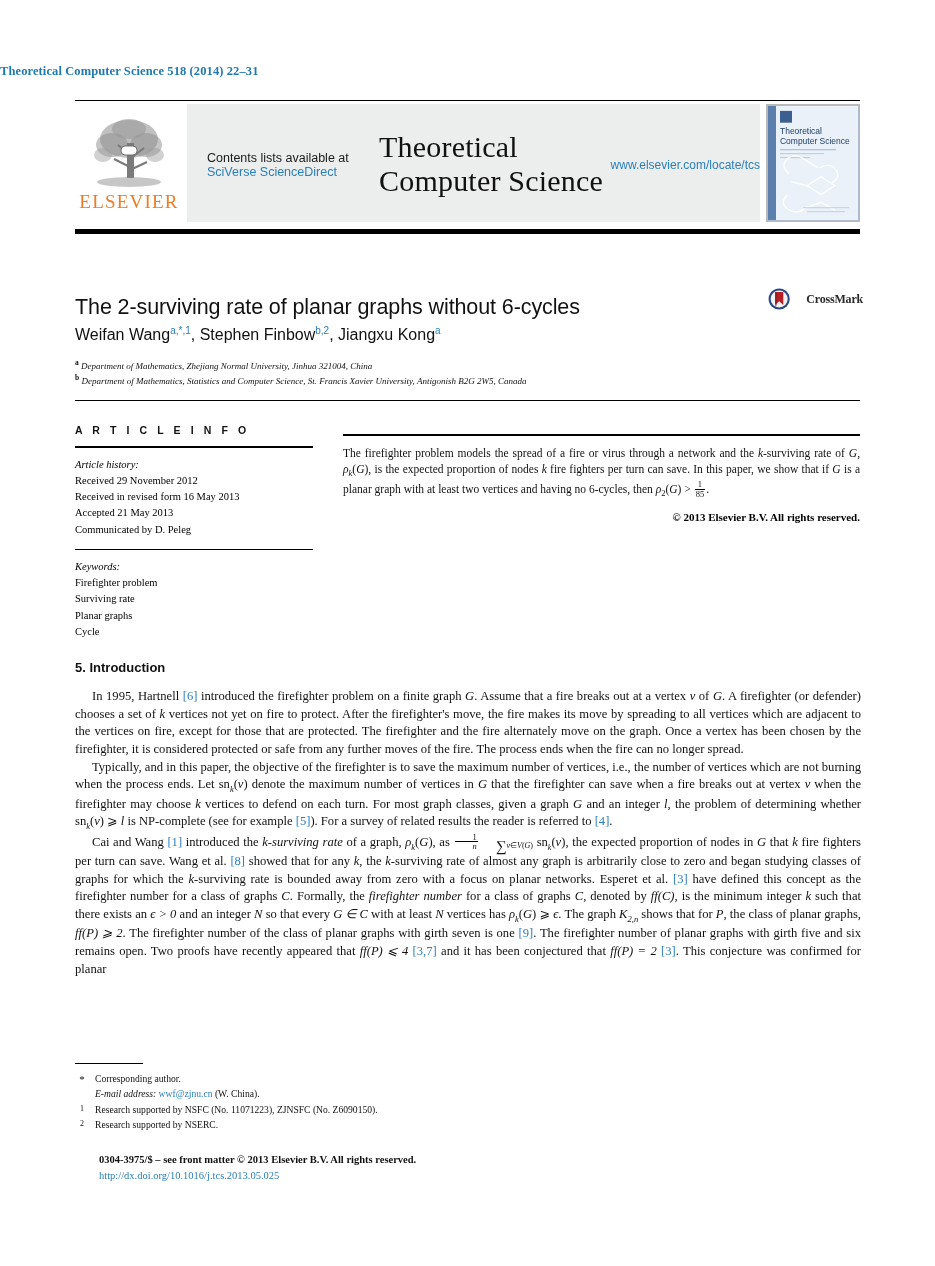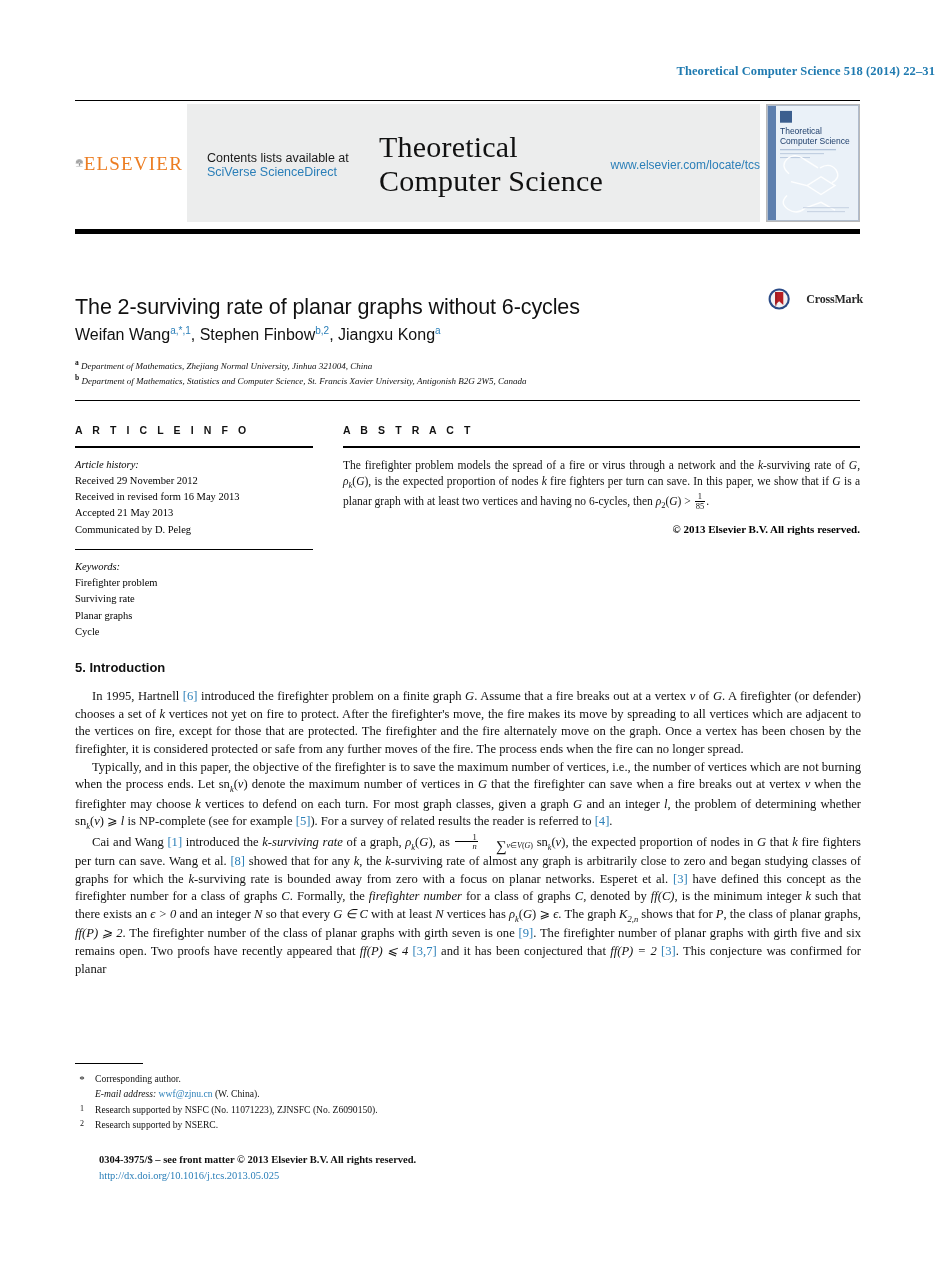--- a/index.html
+++ b/index.html
@@ -21,21 +21,21 @@
     height: 1266px;
     box-sizing: border-box;
   }
 
   
   .running-head {
     position: absolute;
     top: 64px;
     left: 0;
     width: 935px;
-    text-align: right;
+    text-align: left;
     font-family: "Liberation Serif", serif;
     font-weight: bold;
     font-size: 12.5px;
     color: #1f7ab0;
     letter-spacing: 0.1px;
   }
 
   
   .rule-thin {
     position: absolute;
@@ -57,21 +57,21 @@
     top: 104px;
     width: 785px;
     height: 118px;
     display: flex;
     align-items: stretch;
   }
   .elsevier-logo {
     width: 108px;
     flex: 0 0 108px;
     display: flex;
-    flex-direction: row;
+    flex-direction: column;
     align-items: center;
     justify-content: center;
     background: #fff;
   }
   .tree-svg { display:block; }
   .elsevier-word {
     font-family: "Liberation Serif", serif;
     font-size: 19px;
     letter-spacing: 1.2px;
     color: #ec7d22;
@@ -417,21 +417,20 @@
     <div class="kw-title">Keywords:</div>
     <div class="kw-list">
       <div>Firefighter problem</div>
       <div>Surviving rate</div>
       <div>Planar graphs</div>
       <div>Cycle</div>
     </div>
   </div>
 
   <div class="col-abs">
-    <div class="sect-head">A B S T R A C T</div>
     <div class="hr-sect"></div>
     <div class="abstract-body"><span>The firefighter problem models the spread of a fire or virus through a network and the </span><i class="m">k</i><span>-surviving rate of </span><i class="m">G</i><span>, </span><i class="m">ρ</i><sub style="font-style:italic;font-size:8.5px">k</sub><span>(</span><i class="m">G</i><span>), is the expected proportion of nodes </span><i class="m">k</i><span> fire fighters per turn can save. In this paper, we show that if </span><i class="m">G</i><span> is a planar graph with at least two vertices and having no 6-cycles, then </span><i class="m">ρ</i><sub style="font-size:8.5px">2</sub><span>(</span><i class="m">G</i><span>) &gt; </span><span class="frac"><span class="num">1</span><span class="den">85</span></span><span>.</span></div>
     <div class="copyright">© 2013 Elsevier B.V. All rights reserved.</div>
   </div>
 
   <div class="body-wrap">
     <div class="h2">5. Introduction</div>
     <p class="body" id="p1"><span>In 1995, Hartnell </span><span class="ref">[6]</span><span> introduced the firefighter problem on a finite graph </span><i>G</i><span>. Assume that a fire breaks out at a vertex </span><i>v</i><span> of </span><i>G</i><span>. A firefighter (or defender) chooses a set of </span><i>k</i><span> vertices not yet on fire to protect. After the firefighter's move, the fire makes its move by spreading to all vertices which are adjacent to the vertices on fire, except for those that are protected. The firefighter and the fire alternately move on the graph. Once a vertex has been chosen by the firefighter, it is considered protected or safe from any further moves of the fire. The process ends when the fire can no longer spread.</span></p>
     <p class="body" id="p2"><span>Typically, and in this paper, the objective of the firefighter is to save the maximum number of vertices, i.e., the number of vertices which are not burning when the process ends. Let sn</span><sub style="font-style: italic; font-size: 8.5px;">k</sub><span>(</span><i>v</i><span>) denote the maximum number of vertices in </span><i>G</i><span> that the firefighter can save when a fire breaks out at vertex </span><i>v</i><span> when the firefighter may choose </span><i>k</i><span> vertices to defend on each turn. For most graph classes, given a graph </span><i>G</i><span> and an integer </span><i>l</i><span>, the problem of determining whether sn</span><sub style="font-style: italic; font-size: 8.5px;">k</sub><span>(</span><i>v</i><span>) ⩾ </span><i>l</i><span> is NP-complete (see for example </span><span class="ref">[5]</span><span>). For a survey of related results the reader is referred to </span><span class="ref">[4]</span><span>.</span></p>
     <p class="body" id="p3"><span>Cai and Wang </span><span class="ref">[1]</span><span> introduced the </span><i>k-surviving rate</i><span> of a graph, </span><i>ρ</i><sub style="font-style: italic; font-size: 8.5px;">k</sub><span>(</span><i>G</i><span>), as </span><span><span class="frac"><span class="num">1</span><span class="den" style="font-style: italic;">n</span></span><span class="sigma-sum">∑</span><span class="sub-small"><i>v</i>∈<i>V</i>(<i>G</i>)</span><span> sn<sub style="font-style:italic;font-size:8px">k</sub>(<i>v</i>)</span></span><span>, the expected proportion of nodes in </span><i>G</i><span> that </span><i>k</i><span> fire fighters per turn can save. Wang et al. </span><span class="ref">[8]</span><span> showed that for any </span><i>k</i><span>, the </span><i>k</i><span>-surviving rate of almost any graph is arbitrarily close to zero and began studying classes of graphs for which the </span><i>k</i><span>-surviving rate is bounded away from zero with a focus on planar networks. Esperet et al. </span><span class="ref">[3]</span><span> have defined this concept as the firefighter number for a class of graphs </span><i style="font-family: &quot;Liberation Serif&quot;, serif;">C</i><span>. Formally, the </span><i>firefighter number</i><span> for a class of graphs </span><i style="font-family: &quot;Liberation Serif&quot;, serif;">C</i><span>, denoted by </span><i>ff(C)</i><span>, is the minimum integer </span><i>k</i><span> such that there exists an </span><i>ϵ &gt; 0</i><span> and an integer </span><i>N</i><span> so that every </span><i>G ∈ C</i><span> with at least </span><i>N</i><span> vertices has </span><i>ρ</i><sub style="font-style: italic; font-size: 8.5px;">k</sub><span>(</span><i>G</i><span>) ⩾ </span><i>ϵ</i><span>. The graph </span><i>K</i><sub style="font-style: italic; font-size: 8.5px;">2,n</sub><span> shows that for </span><i style="font-family: &quot;Liberation Serif&quot;, serif;">P</i><span>, the class of planar graphs, </span><i>ff(P) ⩾ 2</i><span>. The firefighter number of the class of planar graphs with girth seven is one </span><span class="ref">[9]</span><span>. The firefighter number of planar graphs with girth five and six remains open. Two proofs have recently appeared that </span><i>ff(P) ⩽ 4</i><span> </span><span class="ref">[3,7]</span><span> and it has been conjectured that </span><i>ff(P) = 2</i><span> </span><span class="ref">[3]</span><span>. This conjecture was confirmed for planar</span></p>

